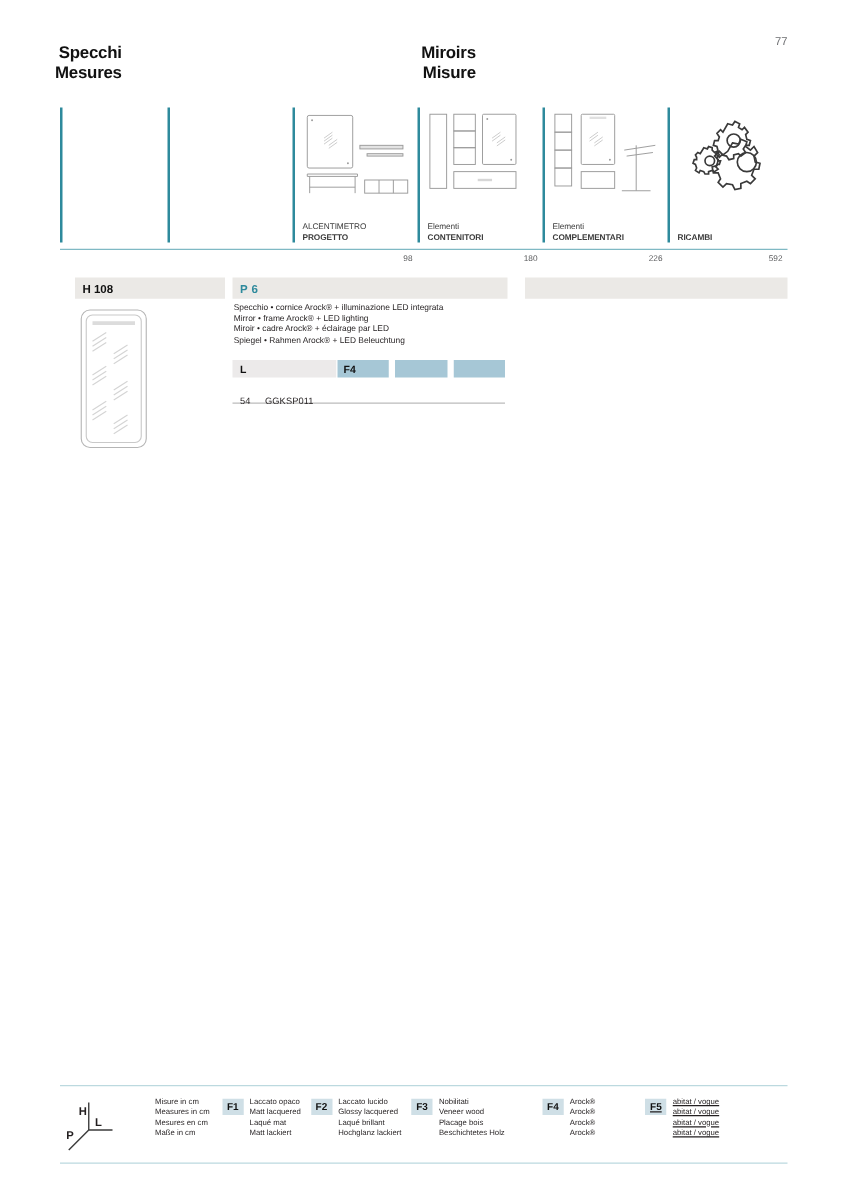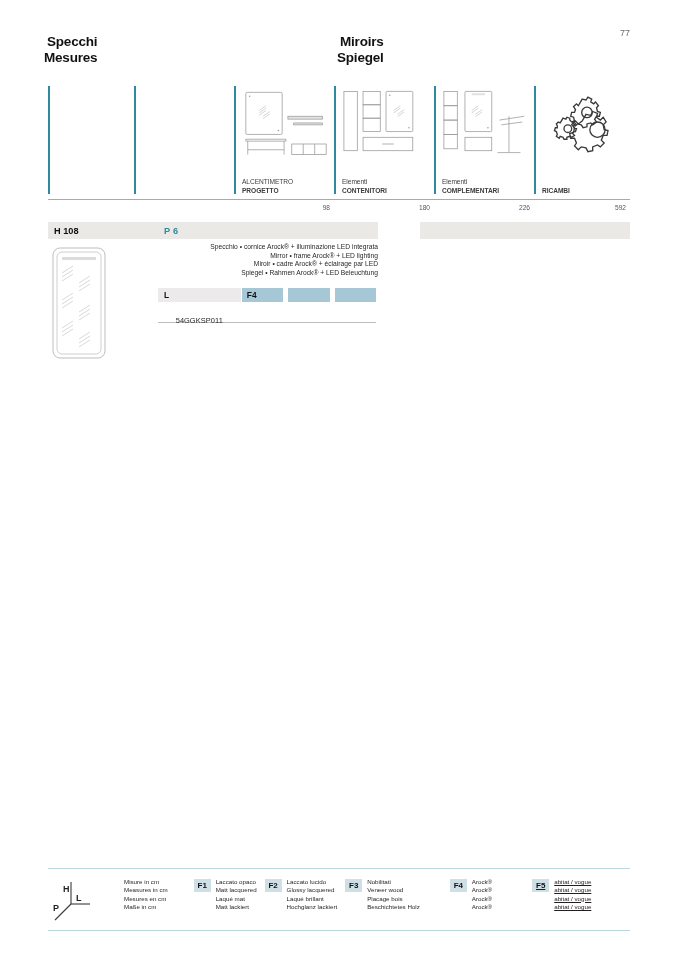--- a/index.html
+++ b/index.html
@@ -50,30 +50,30 @@
   .nav-label .l2 { display: block; font-weight: 700; }
   .nav-label.single .l2 { font-weight: 700; }
   .nav-pagenum {
     position: absolute; bottom: -12px; right: 4px;
     font-size: 6.6px; color: #58595b;
   }
 
   
   .prod-row { position: absolute; left: 44px; top: 222px; width: 586px; }
 
-  .col-h { position: absolute; left: 4px; top: 0; width: 120px; }
+  .col-h { position: absolute; left: 16px; top: 0; width: 120px; }
   .bar-h {
     height: 17px; background: #ebe9e6; display: flex; align-items: center;
     padding-left: 6px;
   }
   .bar-h .lbl { font-size: 9.2px; font-weight: 700; color: #111; }
 
   .mirror-art { position: absolute; left: 3px; top: 24px; width: 60px; height: 116px; }
 
-  .col-p { position: absolute; left: 114px; top: 0; width: 220px; text-align: right; }
+  .col-p { position: absolute; left: 142px; top: 0; width: 220px; }
   .bar-p {
     height: 17px; background: #ebe9e6; display: flex; align-items: center;
     padding-left: 6px;
   }
   .bar-p .lbl { font-size: 9.2px; font-weight: 700; color: #2e8a9c; letter-spacing: 0.3px; }
 
   .desc { margin-top: 4px; padding-left: 1px; }
   .desc div {
     font-size: 6.7px; line-height: 8.6px; color: #231f20; white-space: nowrap;
   }
@@ -118,39 +118,39 @@
   .legend-lines div {
     font-size: 6.2px; line-height: 8.3px; color: #231f20; white-space: nowrap;
   }
   .code-chip {
     width: 17px; height: 13px; background: #cfdfe6;
     display: flex; align-items: center; justify-content: center;
     margin-right: 5px; margin-top: 1px; flex: 0 0 17px;
   }
   .code-chip span { font-size: 8px; font-weight: 700; color: #111; }
   .gap-a { margin-left: 30px; }
-  .gap-b { margin-left: 26px; }
+  .gap-b { margin-left: 10px; }
   .gap-c { margin-left: 8px; }
   .gap-d { margin-left: 30px; }
   .gap-e { margin-left: 40px; text-decoration: underline; }
 </style>
 </head>
 <body>
 
 <div class="page">
 
   <div class="page-num">77</div>
 
   <div class="title-left">
     <div class="title-line">Specchi</div>
     <div class="title-line">Mesures</div>
   </div>
   <div class="title-right">
     <div class="title-line">Miroirs</div>
-    <div class="title-line">Spiegel</div>
+    <div class="title-line">Misure</div>
   </div>
 
   <div class="nav-strip">
     <div class="nav-cols">
 
       <div class="nav-col" style="width:86px">
         <div class="vdiv"></div>
       </div>
 
       <div class="nav-col" style="width:100px">

